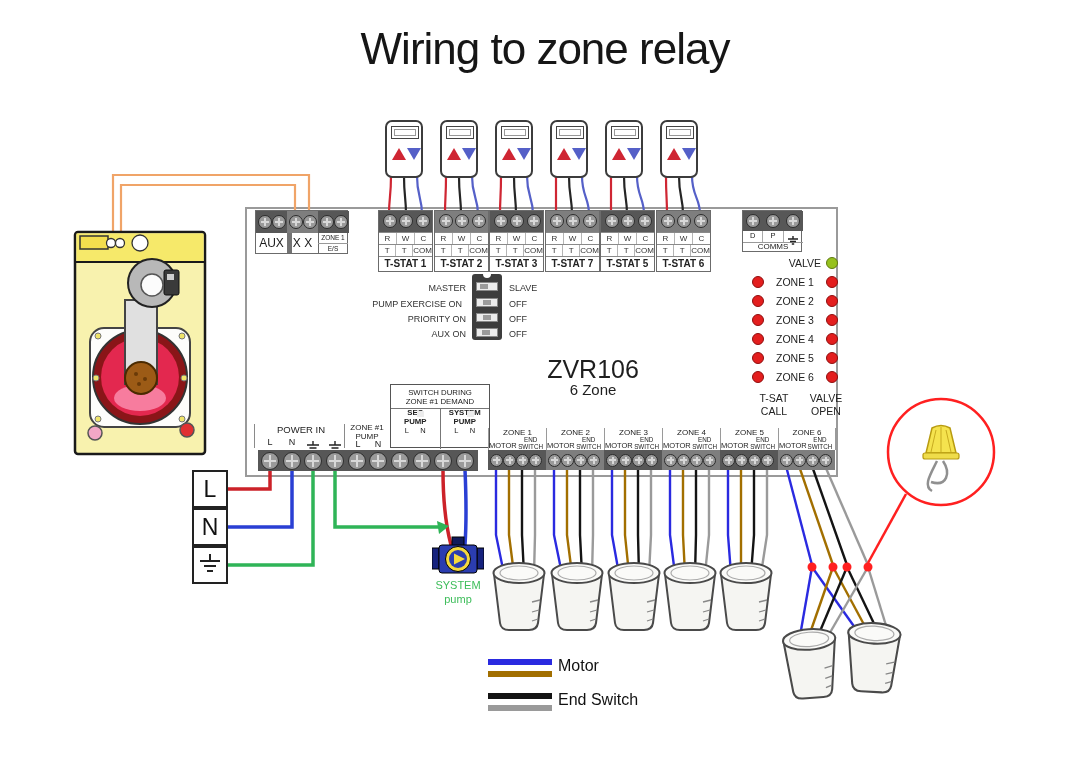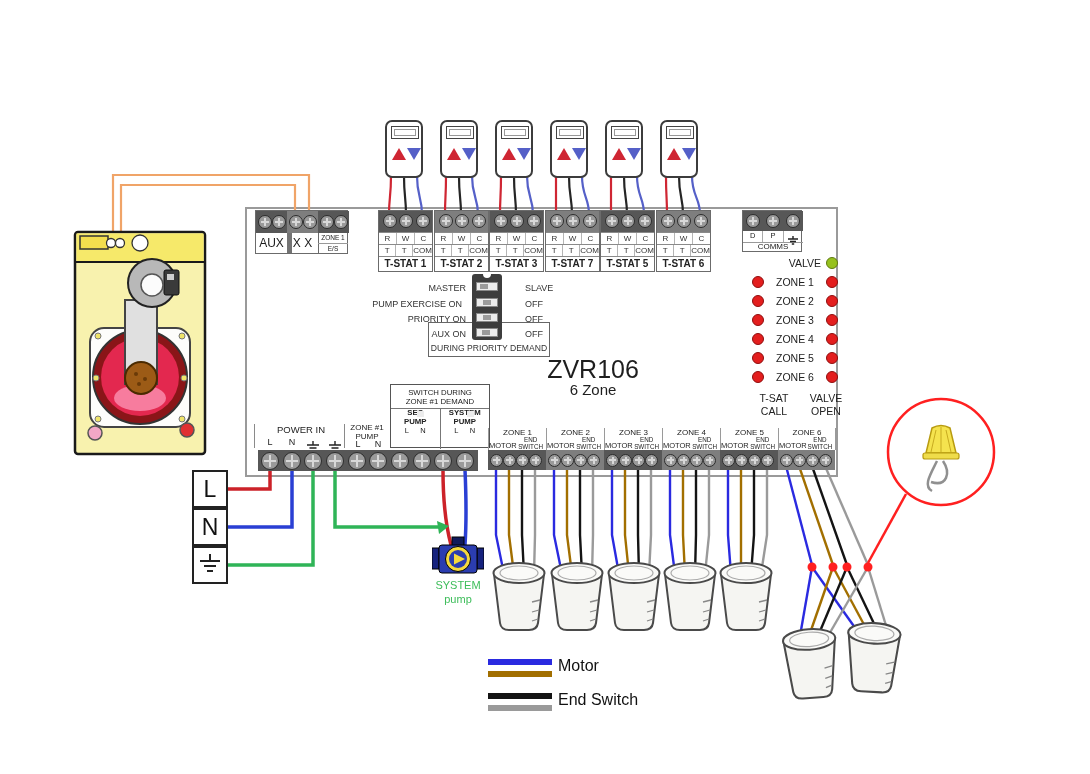--- a/index.html
+++ b/index.html
@@ -42,21 +42,21 @@
   .ledrow{position:absolute;left:752px;width:86px;height:14px;display:flex;align-items:center;justify-content:space-between;z-index:3;}
   .ledrow .lbl{font-size:10.5px;color:#222;}
   .cap{position:absolute;width:56px;text-align:center;font-size:10.5px;line-height:13px;color:#222;z-index:3;}
   
   .dipbox{position:absolute;left:428px;top:322px;width:120px;height:33px;border:1px solid #666;z-index:3;}
   .dip{position:absolute;left:472px;top:274px;width:30px;height:66px;background:#3d3d3d;border-radius:3px;z-index:4;}
   .dip .notch{position:absolute;left:50%;top:-2px;width:8px;height:6px;margin-left:-4px;background:#fff;border-radius:0 0 4px 4px;}
   .slot{position:absolute;left:4px;width:22px;height:9px;background:#ececec;border:1px solid #888;box-sizing:border-box;}
   .slot i{position:absolute;top:1px;width:8px;height:5px;background:#9b9b9b;display:block;}
   .diplab{position:absolute;font-size:9px;color:#333;z-index:4;white-space:nowrap;}
-  .diplab.r{text-align:center;margin-left:16px;}
+  .diplab.r{text-align:center;}
   .diplab.l{text-align:right;width:110px;}
   
   .stbox{position:absolute;left:390px;top:384px;width:100px;height:64px;border:1px solid #555;background:#fff;box-sizing:border-box;z-index:3;}
   .stbox .hd{font-size:7.8px;text-align:center;line-height:9px;padding-top:3px;border-bottom:1px solid #777;padding-bottom:2px;color:#222;}
   .stbox .cells{display:flex;height:40px;}
   .stbox .cell{flex:1;position:relative;text-align:center;}
   .stbox .cell + .cell{border-left:1px solid #777;}
   .msw{position:relative;width:20px;height:9px;background:#151515;border-radius:2px;margin:2px auto 1px;}
   .msw i{position:absolute;left:2px;top:1.5px;width:7px;height:6px;background:#ececec;display:block;}
   .stbox .plbl{font-size:7.8px;font-weight:bold;line-height:8.5px;color:#222;}
@@ -81,20 +81,21 @@
   .note{position:absolute;left:740px;top:704px;font-size:16.5px;color:var(--callout-red,#ff2020);z-index:3;}
   .pumpcap{position:absolute;left:430px;top:578px;width:56px;text-align:center;font-size:11px;color:#3dbd5a;line-height:14px;z-index:3;}
   .model{position:absolute;left:543px;top:355px;width:100px;text-align:center;font-size:25px;color:#1e1e1e;z-index:3;}
   .model-sub{position:absolute;left:543px;top:381px;width:100px;text-align:center;font-size:15px;color:#1e1e1e;z-index:3;}
 </style>
 </head>
 <body>
 
 <div class="stage">
 
+  <div class="abs ctr title">Wiring to zone relay</div>
 
   <div class="abs board"></div>
 
   <svg class="abs wires" viewBox="0 0 1090 774">
 
     <path d="M113 243 L113 175 L309 175 L309 214" fill="none" style="stroke:var(--aux-orange,#f0a468)" stroke-width="2.2"></path>
     <path d="M121 243 L121 185 L295 185 L295 214" fill="none" style="stroke:var(--aux-orange,#f0a468)" stroke-width="2.2"></path>
 
     <g fill="none" stroke-width="2.2">
       <path d="M391 176 C391 196 389 198 389 214" style="stroke:var(--tstat-red,#cf2633)"></path>
@@ -408,23 +409,20 @@
     </div>
   <div class="cap" style="left:746px;top:392px">
       <div>T-SAT</div>
       <div>CALL</div>
     </div>
   <div class="cap" style="left:798px;top:392px">
       <div>VALVE</div>
       <div>OPEN</div>
     </div>
 
-  <div class="dipbox">
-    <div class="abs ctr" style="left:0;right:0;bottom:3px;font-size:8.6px;color:#333">DURING PRIORITY DEMAND</div>
-  </div>
   <div class="dip">
     <span class="notch"></span>
     <span class="slot" style="top:8px">
         <i style="left:3px"></i>
       </span>
     <span class="slot" style="top:24px">
         <i style="left:6px"></i>
       </span>
     <span class="slot" style="top:39px">
         <i style="left:6px"></i>

